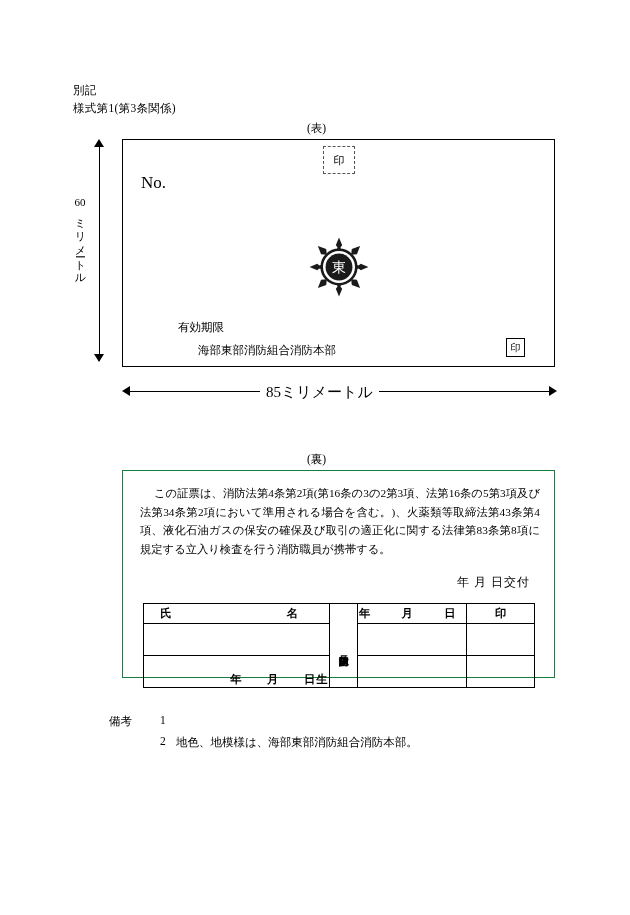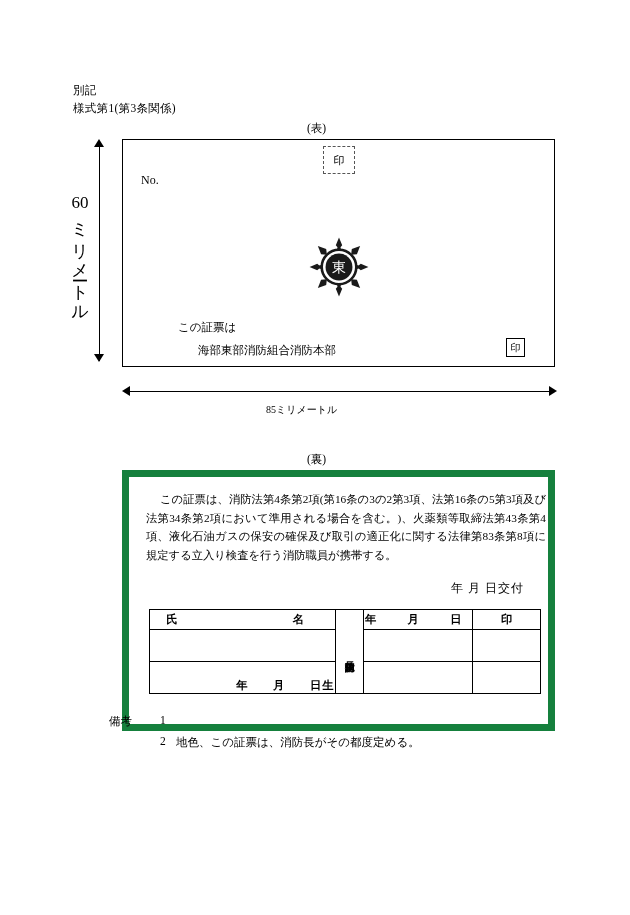--- a/index.html
+++ b/index.html
@@ -63,21 +63,21 @@
     display: flex;
     align-items: center;
     justify-content: center;
     font-size: 11px;
   }
 
   #no-label {
     position: absolute;
     left: 18px;
     top: 33px;
-    font-size: 12px;
+    font-size: 17px;
     text-align: right;
   }
 
   #title-main {
     position: absolute;
     left: 0;
     top: 62px;
     width: 100%;
     text-align: center;
     font-size: 16px;
@@ -139,21 +139,21 @@
   }
   .arrow-up { top: 139px; border-bottom: 8px solid #000; }
   .arrow-down { top: 354px; border-top: 8px solid #000; }
 
   #vdim-label {
     position: absolute;
     left: 67px;
     top: 196px;
     width: 26px;
     text-align: center;
-    font-size: 17px;
+    font-size: 11px;
     line-height: 13px;
   }
   #vdim-label .num { display: block; margin-bottom: 2px; }
   #vdim-label .vert {
     display: block;
     writing-mode: vertical-rl;
     text-orientation: upright;
     margin: 0 auto;
     letter-spacing: 1px;
   }
@@ -172,42 +172,42 @@
     top: 386px;
     width: 0; height: 0;
     border-top: 5px solid transparent;
     border-bottom: 5px solid transparent;
   }
   .arrow-left { left: 122px; border-right: 8px solid #000; }
   .arrow-right { left: 549px; border-left: 8px solid #000; }
   #hdim-label {
     position: absolute;
     left: 260px;
-    top: 403px;
+    top: 383px;
     background: #fff;
     padding: 0 6px;
-    font-size: 10px;
+    font-size: 15px;
   }
 
   
   #ura-label {
     position: absolute;
     left: 307px;
     top: 452px;
     font-size: 11.5px;
   }
 
   
   #back-card {
     position: absolute;
     left: 122px;
     top: 470px;
     width: 433px;
-    height: 261px;
-    border: 7px solid #15803d;
+    height: 208px;
+    border: 1px solid #15803d;
     box-sizing: border-box;
     background: #fff;
   }
   #back-text {
     position: absolute;
     left: 17px;
     top: 13px;
     width: 400px;
     font-size: 11.3px;
     line-height: 18.5px;
@@ -316,21 +316,21 @@
           <path d="M50 88 L53 78 L47 78 Z"></path>
           <path d="M12 50 L22 53 L22 47 Z"></path>
           <path d="M88 50 L78 53 L78 47 Z"></path>
         </g>
         <circle cx="50" cy="50" r="27" fill="none" stroke="#1a1a1a" stroke-width="4"></circle>
         <circle cx="50" cy="50" r="21" fill="#1a1a1a"></circle>
         <text x="50" y="58" font-size="22" fill="#ffffff" text-anchor="middle" font-family="'Liberation Serif', serif">東</text>
       </g>
     </svg>
 
-    <div id="expiry">この証票は</div>
+    <div id="expiry">有効期限</div>
     <div id="org-name">海部東部消防組合消防本部</div>
     <div id="stamp-box">印</div>
   </div>
 
   <div class="arrow-left"></div>
   <div id="hdim-line"></div>
   <div class="arrow-right"></div>
   <div id="hdim-label">85ミリメートル</div>
 
   <div id="ura-label">(裏)</div>
@@ -357,15 +357,15 @@
         <td class="col-date"></td>
         <td class="col-in"></td>
       </tr>
     </tbody>
       </table>
   </div>
 
   <div class="note" id="note-label">備考</div>
   <div class="note" id="note-1-num">1</div>
   <div class="note" id="note-2-num">2</div>
-  <div class="note" id="note-2-txt">地色、この証票は、消防長がその都度定める。</div>
+  <div class="note" id="note-2-txt">地色、地模様は、海部東部消防組合消防本部。</div>
 
 </div>
 
 </body></html>

